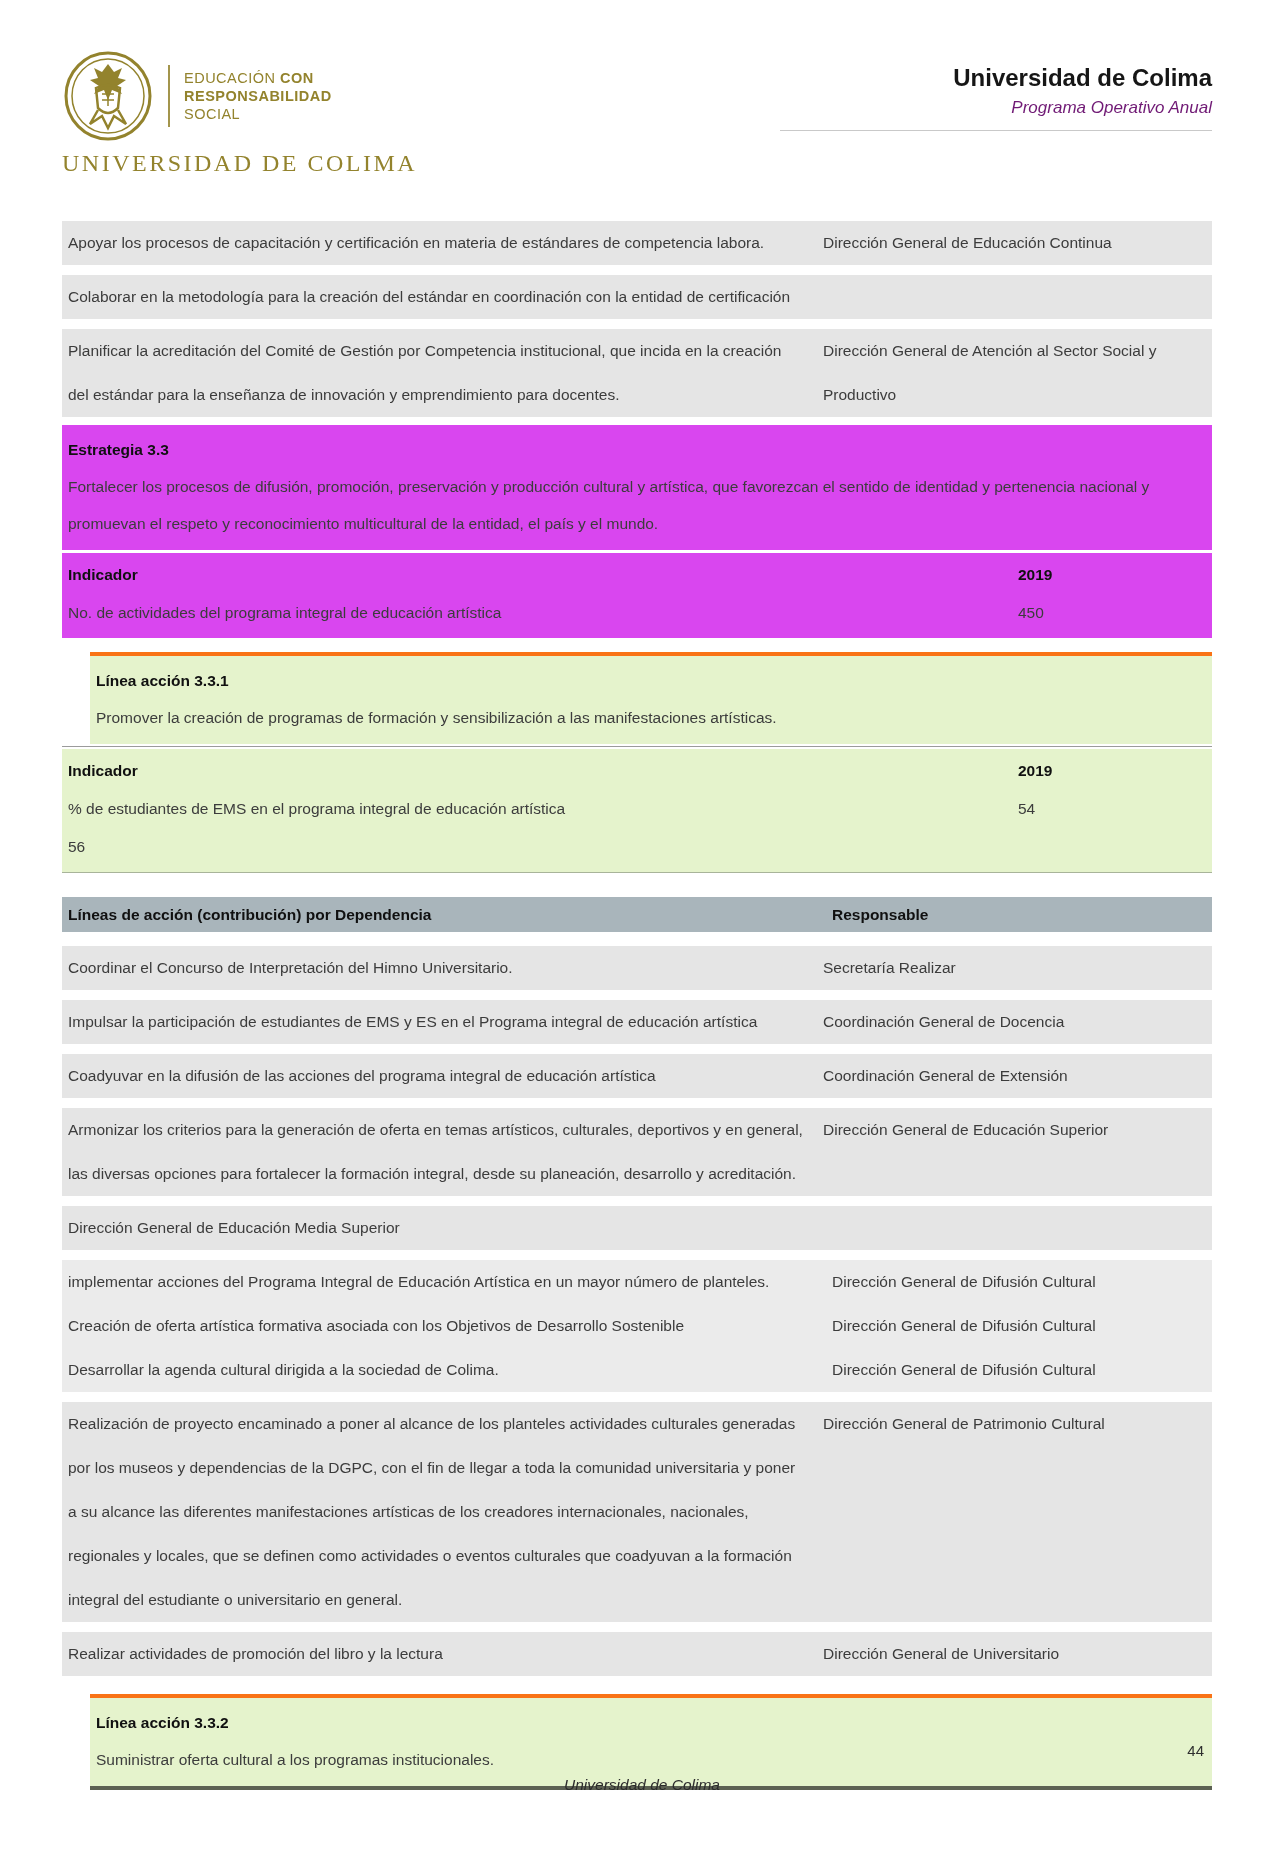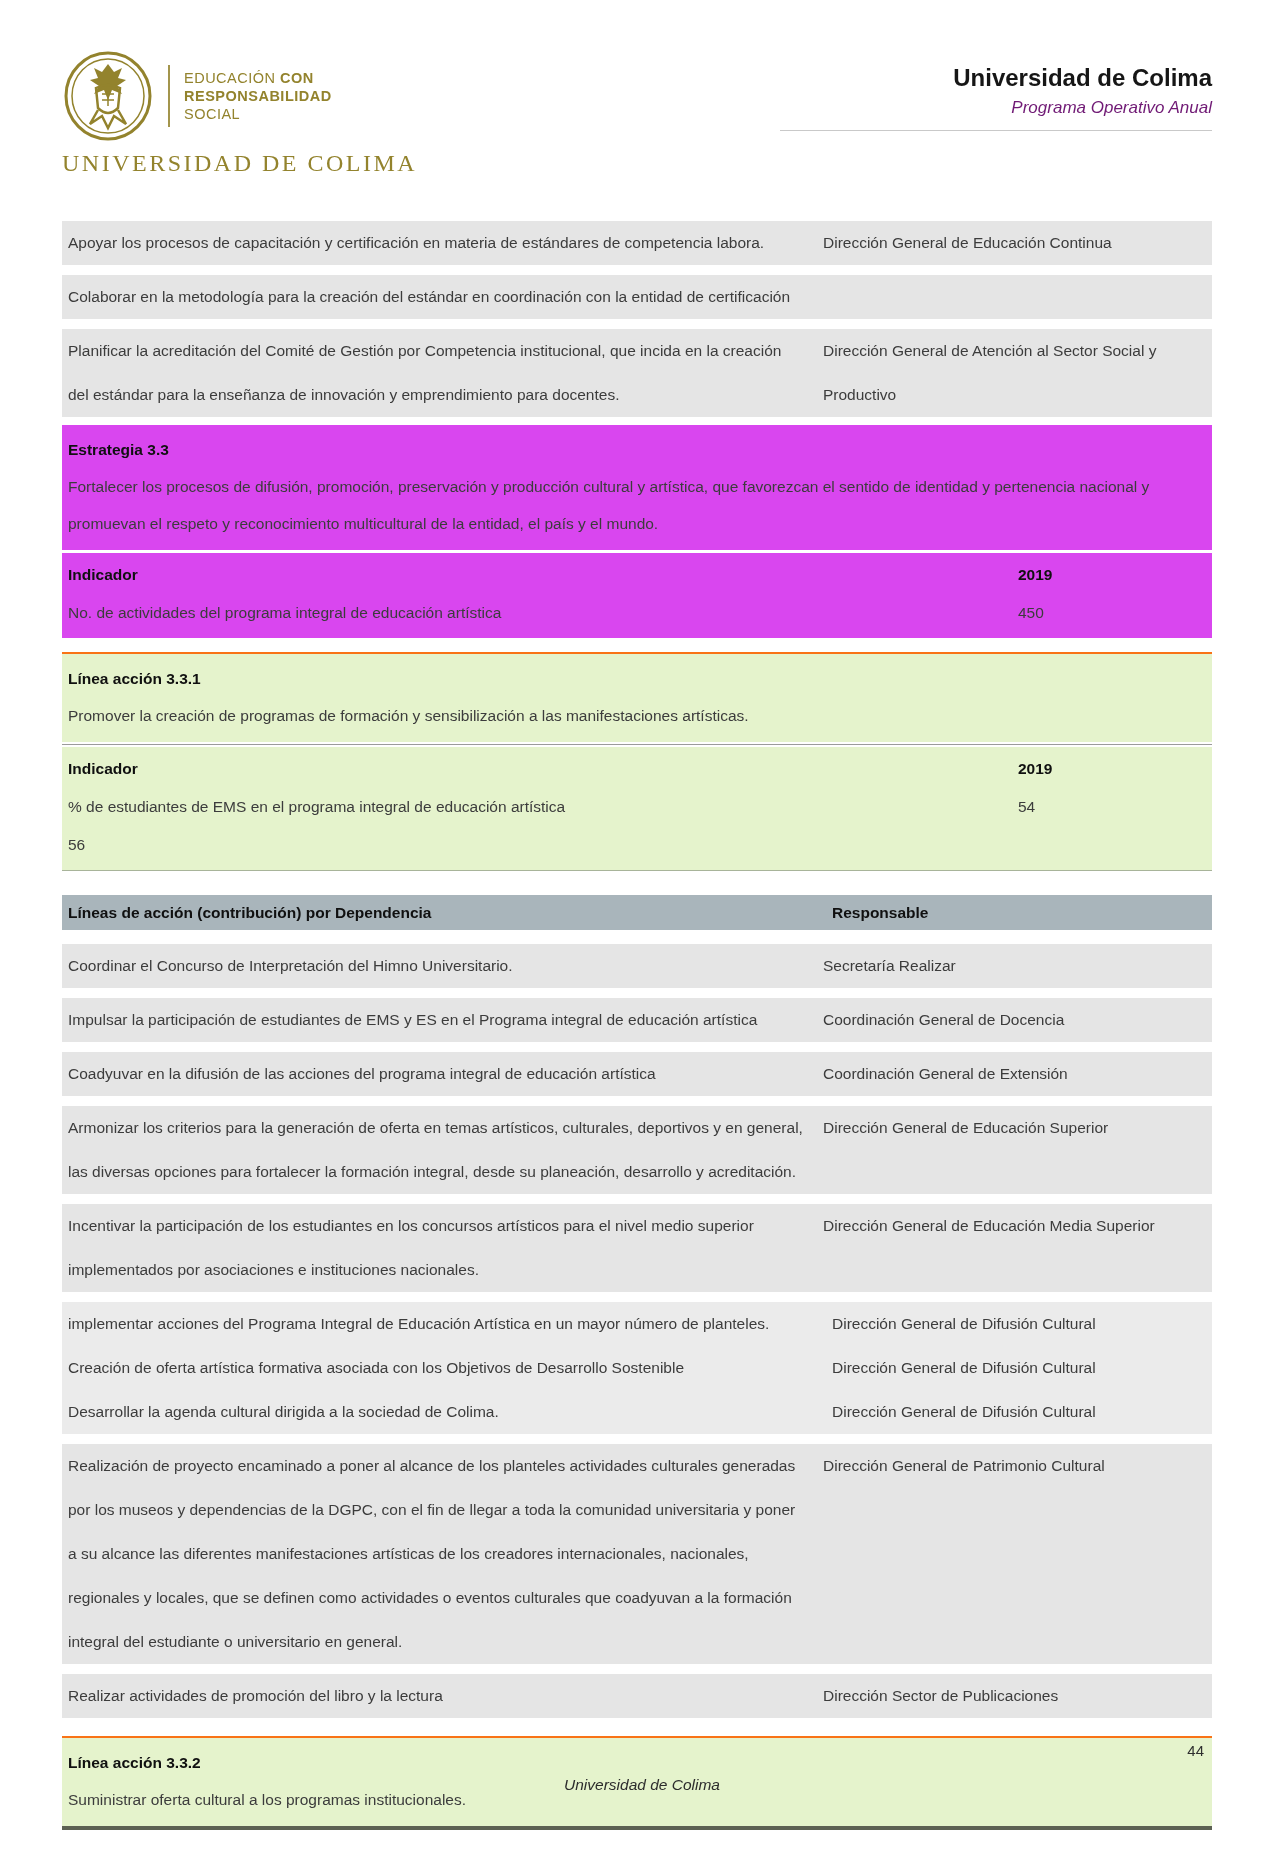--- a/index.html
+++ b/index.html
@@ -49,21 +49,21 @@
   .sage { background: #d946ef; }
   .block { padding: 6px 8px 8px 6px; line-height: 37px; }
   .block .blabel { font-weight: bold; color: #101010; }
   .mb2 { margin-bottom: 3px; }
   .ind-grid { display: grid; grid-template-columns: 1fr 186px; line-height: 38px; padding: 3px 8px 6px 6px; }
   .ind-grid .hdr { font-weight: bold; color: #101010; }
   .mb14 { margin-bottom: 14px; }
 
   
   .lgreen { background: #e5f3cc; }
-  .bordertop { border-top: 2px solid #f97316; }
+  .bordertop { border-top: 4px solid #f97316; margin-left: 28px; }
   .divider { height: 1px; background: #9b9b9b; margin: 2px 0; }
   .lg-ind { border-bottom: 1px solid #a8b49a; }
   .gap24 { height: 24px; }
 
   
   .thead {
     display: grid; grid-template-columns: 1fr 372px;
     background: #a9b5bb;
     font-weight: bold; color: #101010;
     line-height: 35px; padding: 0 8px 0 6px;
@@ -167,21 +167,20 @@
     </div>
     <div class="trow">
       <div class="cell">Coadyuvar en la difusión de las acciones del programa integral de educación artística</div>
       <div class="cell">Coordinación General de Extensión</div>
     </div>
     <div class="trow">
       <div class="cell">Armonizar los criterios para la generación de oferta en temas artísticos, culturales, deportivos y en general, las diversas opciones para fortalecer la formación integral, desde su planeación, desarrollo y acreditación.</div>
       <div class="cell">Dirección General de Educación Superior</div>
     </div>
     <div class="trow">
-      <div class="cell">Incentivar la participación de los estudiantes en los concursos  artísticos para el nivel medio superior implementados por asociaciones e instituciones nacionales.</div>
       <div class="cell">Dirección General de Educación Media Superior</div>
     </div>
 
     <div class="group">
       <div class="grow">
         <div class="cell">implementar  acciones del  Programa Integral de Educación Artística en un mayor número de planteles.</div>
         <div class="cell">Dirección General de Difusión Cultural</div>
       </div>
       <div class="grow">
         <div class="cell">Creación de oferta artística formativa asociada con los Objetivos de Desarrollo Sostenible</div>
@@ -192,21 +191,21 @@
         <div class="cell">Dirección General de Difusión Cultural</div>
       </div>
     </div>
 
     <div class="trow">
       <div class="cell">Realización de proyecto encaminado a poner al alcance de los planteles actividades culturales generadas por los museos y dependencias de la DGPC, con el fin de llegar a toda la comunidad universitaria y poner a su alcance las diferentes manifestaciones artísticas de los creadores internacionales, nacionales, regionales y locales, que se definen como actividades o eventos culturales que coadyuvan a la formación integral del estudiante o universitario en general.</div>
       <div class="cell">Dirección General de Patrimonio Cultural</div>
     </div>
     <div class="trow">
       <div class="cell">Realizar actividades de promoción del libro y la lectura</div>
-      <div class="cell">Dirección Sector de Publicaciones</div>
+      <div class="cell">Dirección General de Universitario</div>
     </div>
 
     <div class="block lgreen bordertop linea-332">
       <div class="blabel">Línea acción 3.3.2</div>
       <div>Suministrar oferta cultural a los programas institucionales.</div>
     </div>
 
   </div>
 </div>
 

